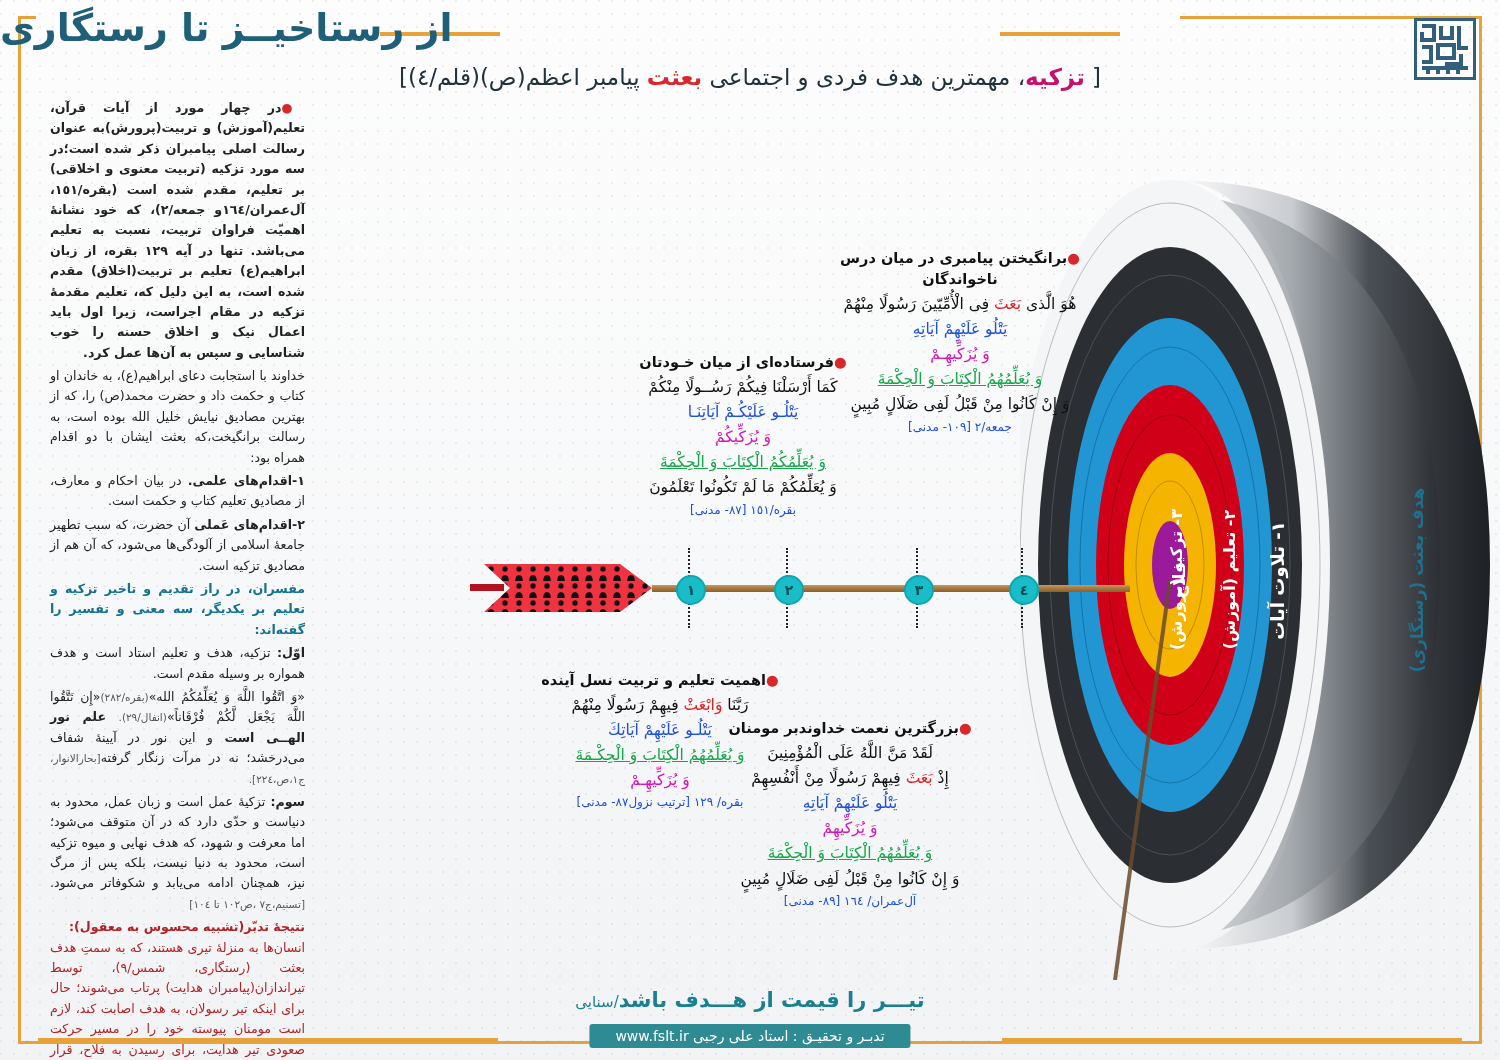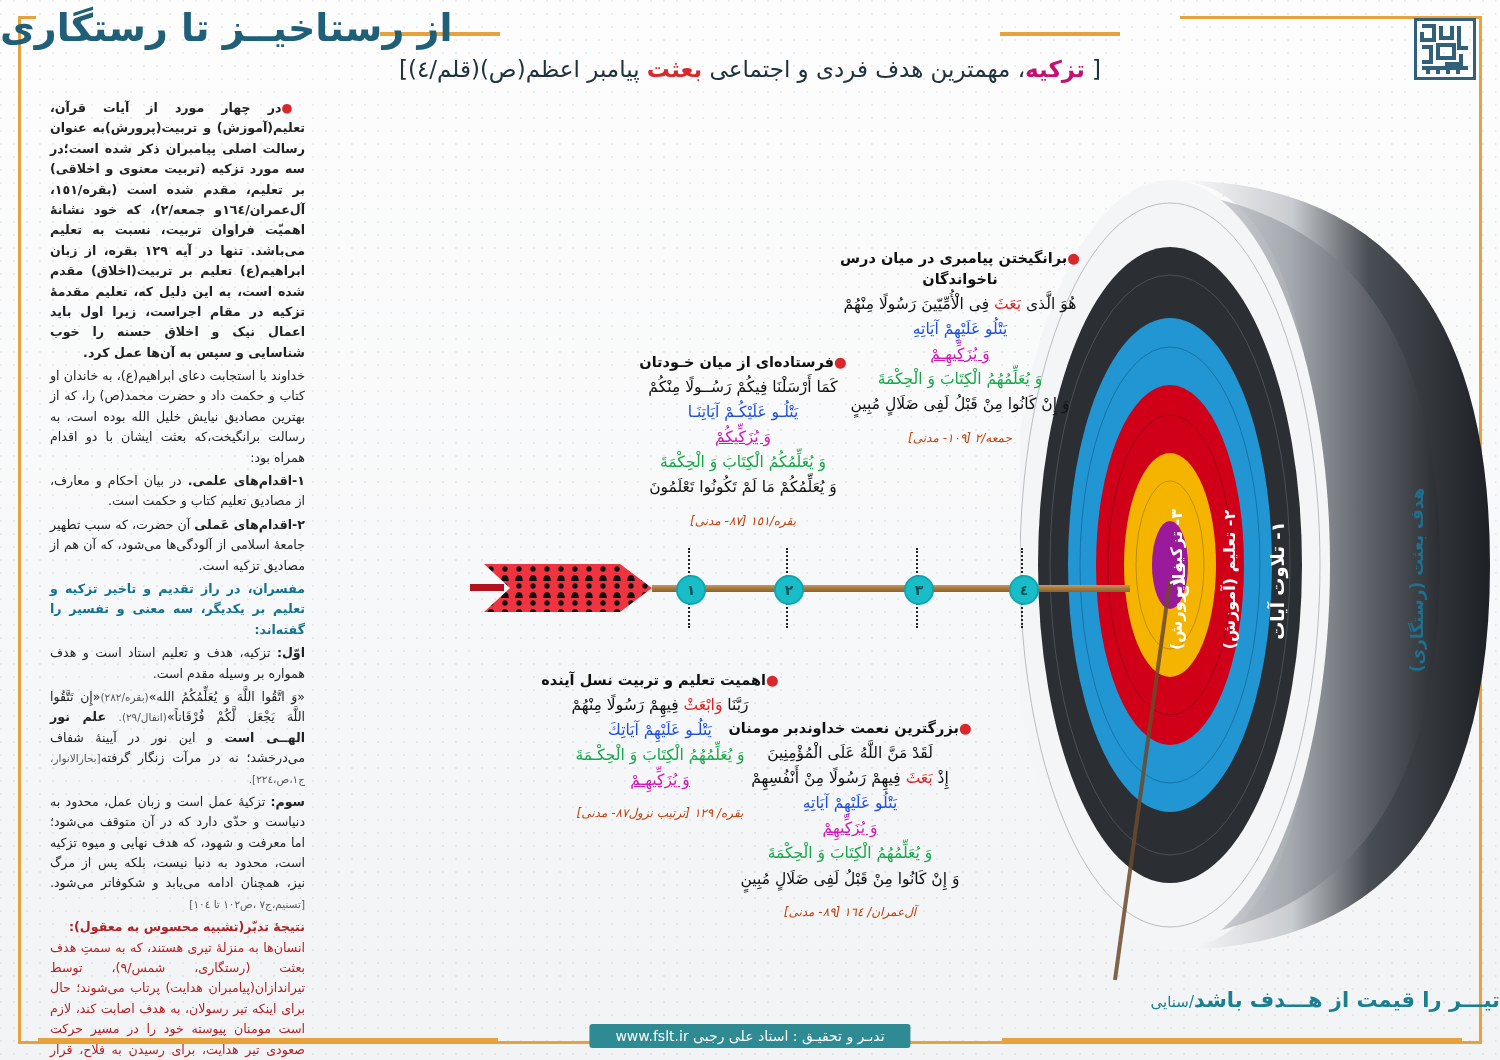--- a/index.html
+++ b/index.html
@@ -27,21 +27,21 @@
   
   #header{position:absolute;left:0;top:0;width:1500px;height:140px;}
   #title{
     position:absolute;left:0;right:0;top:6px;
     text-align:left;font-size:38px;font-weight:bold;
     color:#1f5f78;letter-spacing:0px;
   }
   #title-rule-r{position:absolute;right:380px;top:32px;width:120px;height:4px;background:#e8a23c;}
   #title-rule-l{position:absolute;left:380px; top:32px;width:120px;height:4px;background:#e8a23c;}
   #subtitle{
-    position:absolute;left:0;right:0;top:56px;text-align:center;
+    position:absolute;left:0;right:0;top:64px;text-align:center;
     font-size:23px;color:#20323c;direction:rtl;
   }
   #subtitle .hl{color:#d8282c;font-weight:bold;}
   #subtitle .pink{color:#c4116f;font-weight:bold;}
   #hadith{
     position:absolute;left:0;right:0;top:92px;text-align:center;
     font-size:23px;color:#2f7ea0;direction:rtl;
   }
   #hadith .src{font-size:13px;color:#3a5e6e;}
   #logo{
@@ -65,23 +65,23 @@
   #article .ayah{font-size:12.5px;}
 
   
   .qblock{position:absolute;direction:rtl;text-align:center;}
   .qblock .head{
     color:#111;font-size:14.5px;font-weight:bold;line-height:1.45;margin-bottom:2px;
   }
   .qblock .head .dot{color:#d8282c;}
   .qblock .ln{font-size:15.5px;line-height:1.62;color:#111;white-space:nowrap;}
   .qblock .ln.blue{color:#1f4fd8;}
-  .qblock .ln.magenta{color:#d217b4;text-decoration:underline;}
-  .qblock .ln.green{color:#17a64a;}
-  .qblock .ref{font-size:12px;color:#c2410c;margin-top:13px;font-style:italic;}
+  .qblock .ln.magenta{color:#d217b4;}
+  .qblock .ln.green{color:#17a64a;text-decoration:underline;}
+  .qblock .ref{font-size:12px;color:#1d4ed8;margin-top:2px;}
   .qblock .kw-red{color:#e02020;}
 
   #q-top-right{right:390px;top:248px;width:300px;}
   #q-mid-left {right:612px;top:352px;width:290px;}
   #q-bot-left {right:690px;top:670px;width:300px;}
   #q-bot-right{right:490px;top:718px;width:320px;}
 
   
   #target{position:absolute;left:1020px;top:150px;width:520px;height:830px;}
   #target svg{position:absolute;left:0;top:0;}
@@ -100,21 +100,21 @@
     background:#18bdc8;border:2px solid #0fa6b2;
     color:#0a4f57;font-size:14px;font-weight:bold;
     display:flex;align-items:center;justify-content:center;
     top:27px;
   }
   .dashline{position:absolute;width:0;border-left:2px dotted #222;}
 
   
   #footer{position:absolute;left:0;top:988px;width:1500px;height:70px;}
   #foot-quote{
-    position:absolute;left:0;right:0;top:0;text-align:right;
+    position:absolute;left:0;right:0;top:0;text-align:center;
     direction:rtl;font-size:21px;font-weight:bold;color:#1a7f8e;
   }
   #foot-quote .src{font-size:15px;font-weight:normal;}
   #foot-credit{
     position:absolute;left:50%;transform:translateX(-50%);top:36px;
     background:#2e8a93;color:#ffffff;direction:rtl;
     font-size:14px;padding:4px 26px;border-radius:3px;white-space:nowrap;
   }
   #foot-rule-l{position:absolute;left:38px;top:50px;width:460px;height:3px;background:#e8a23c;}
   #foot-rule-r{position:absolute;right:38px;top:50px;width:460px;height:3px;background:#e8a23c;}

